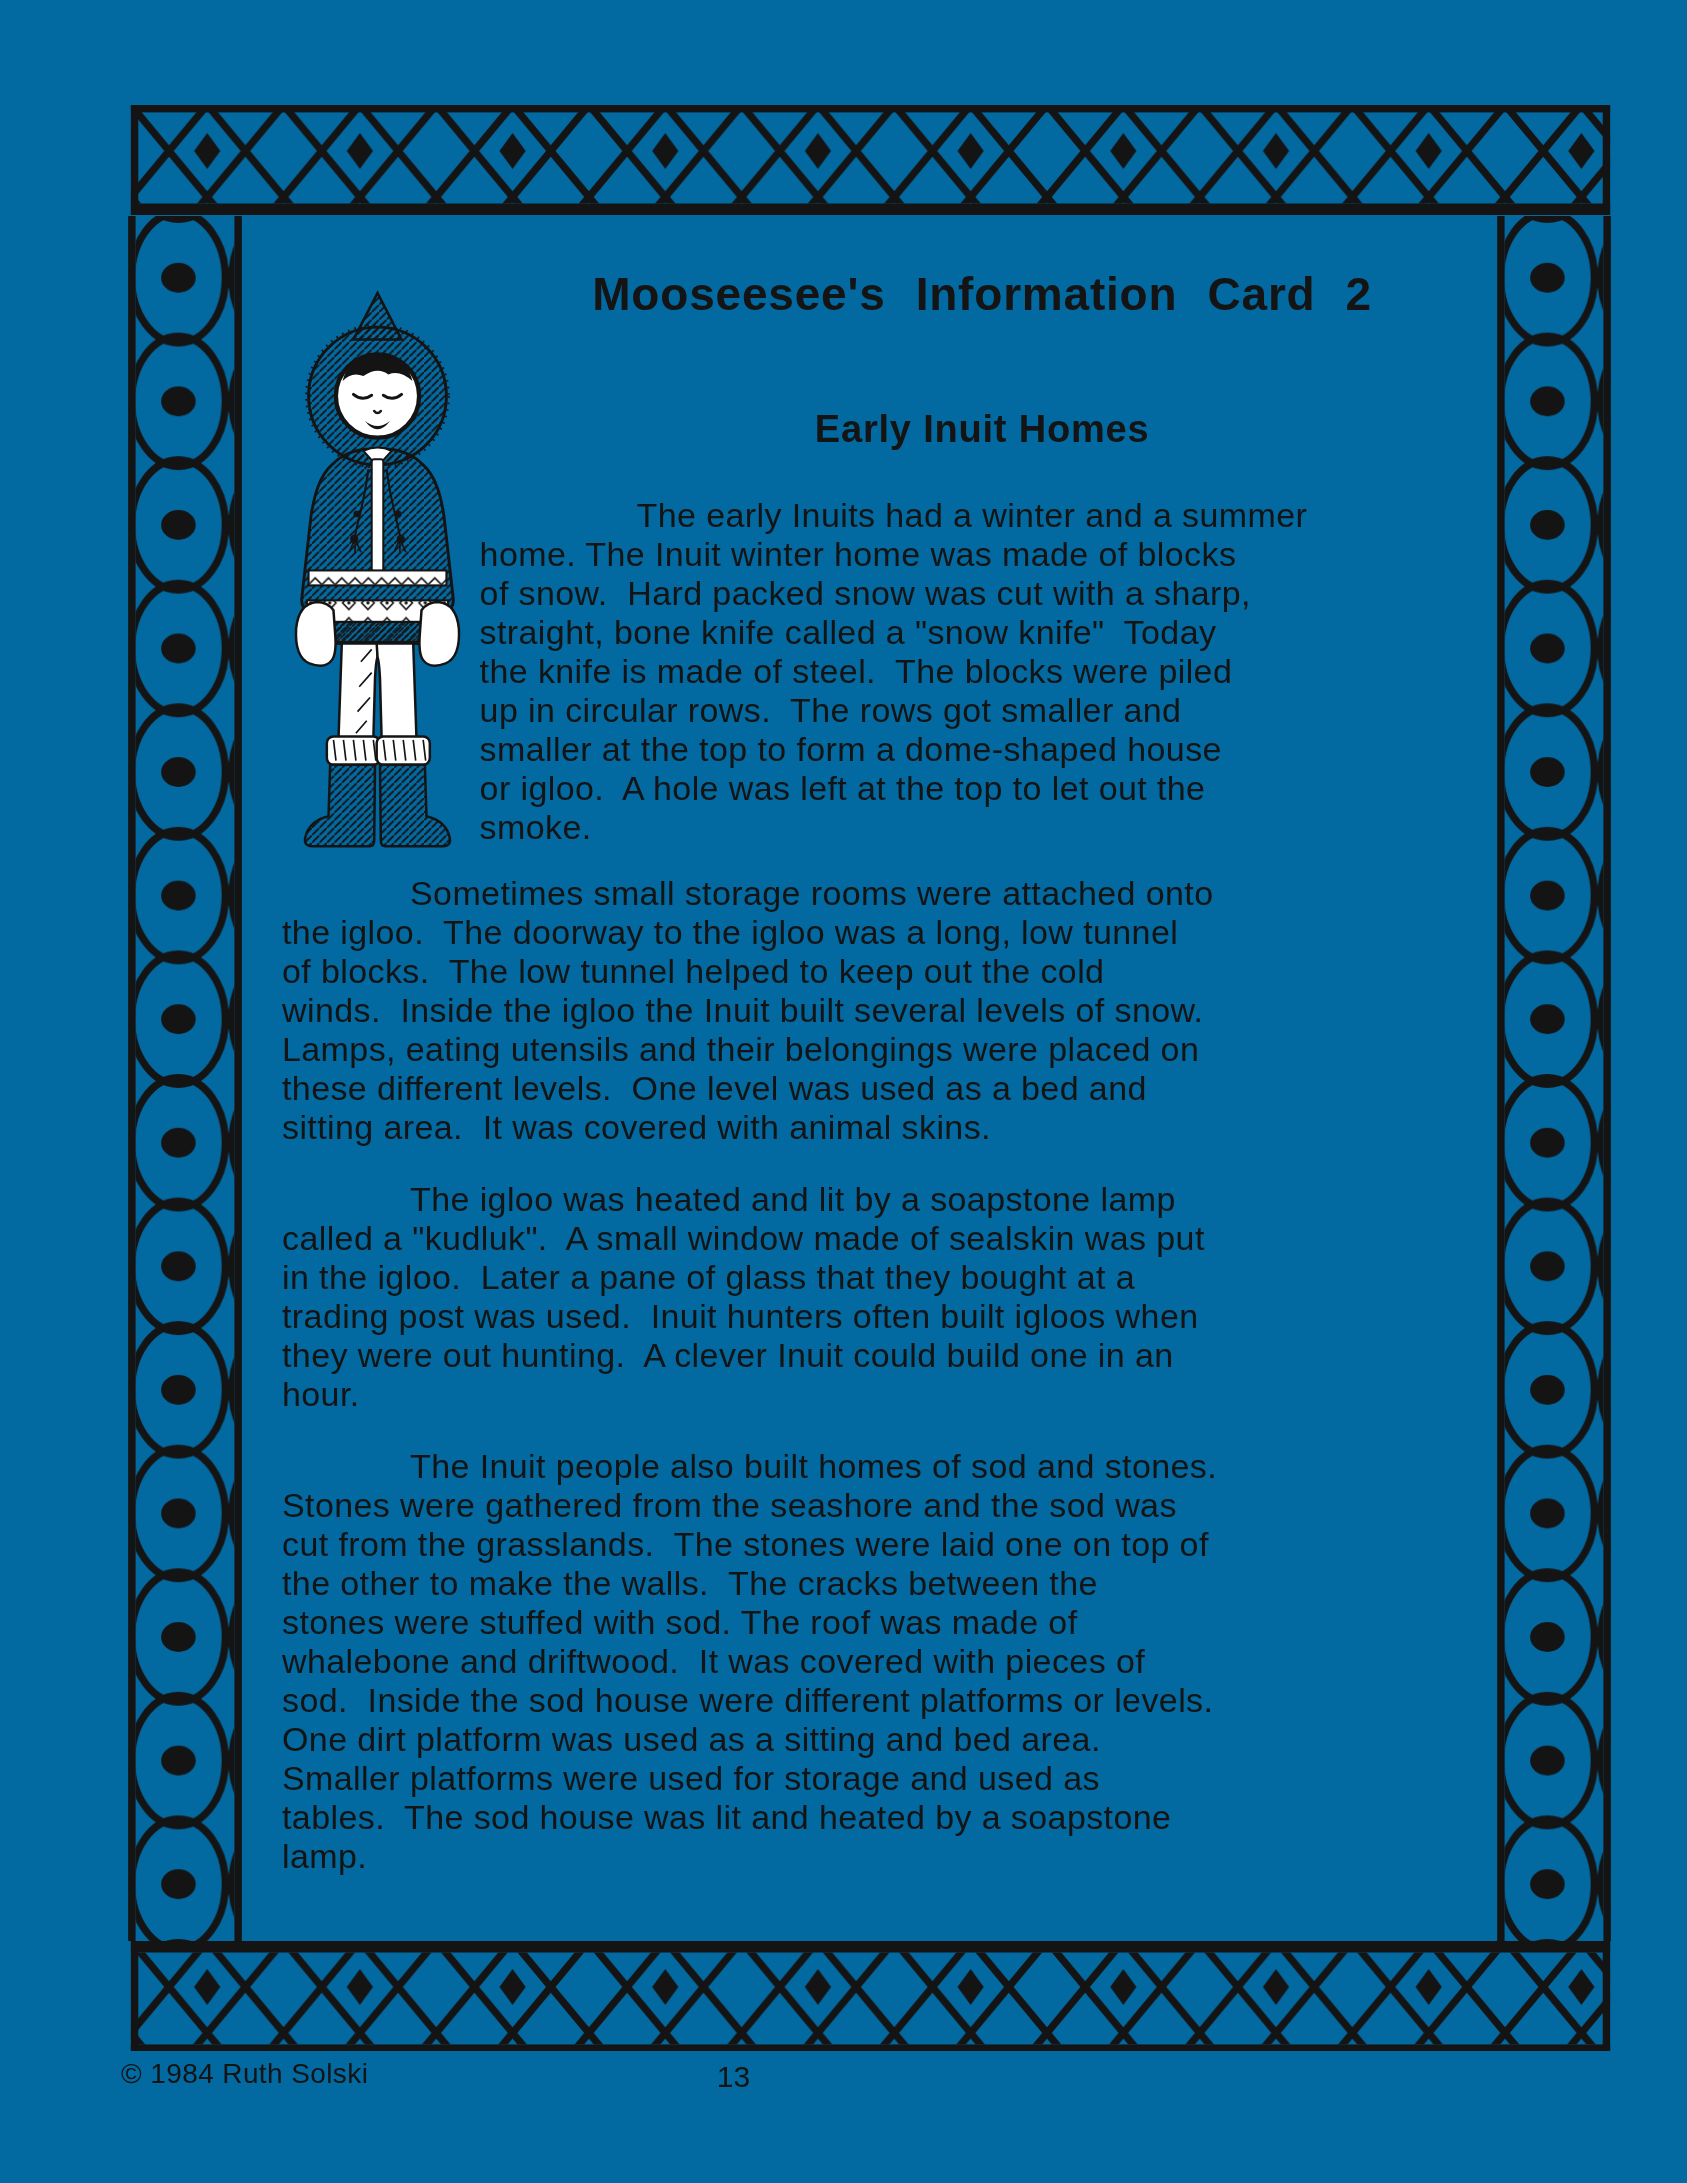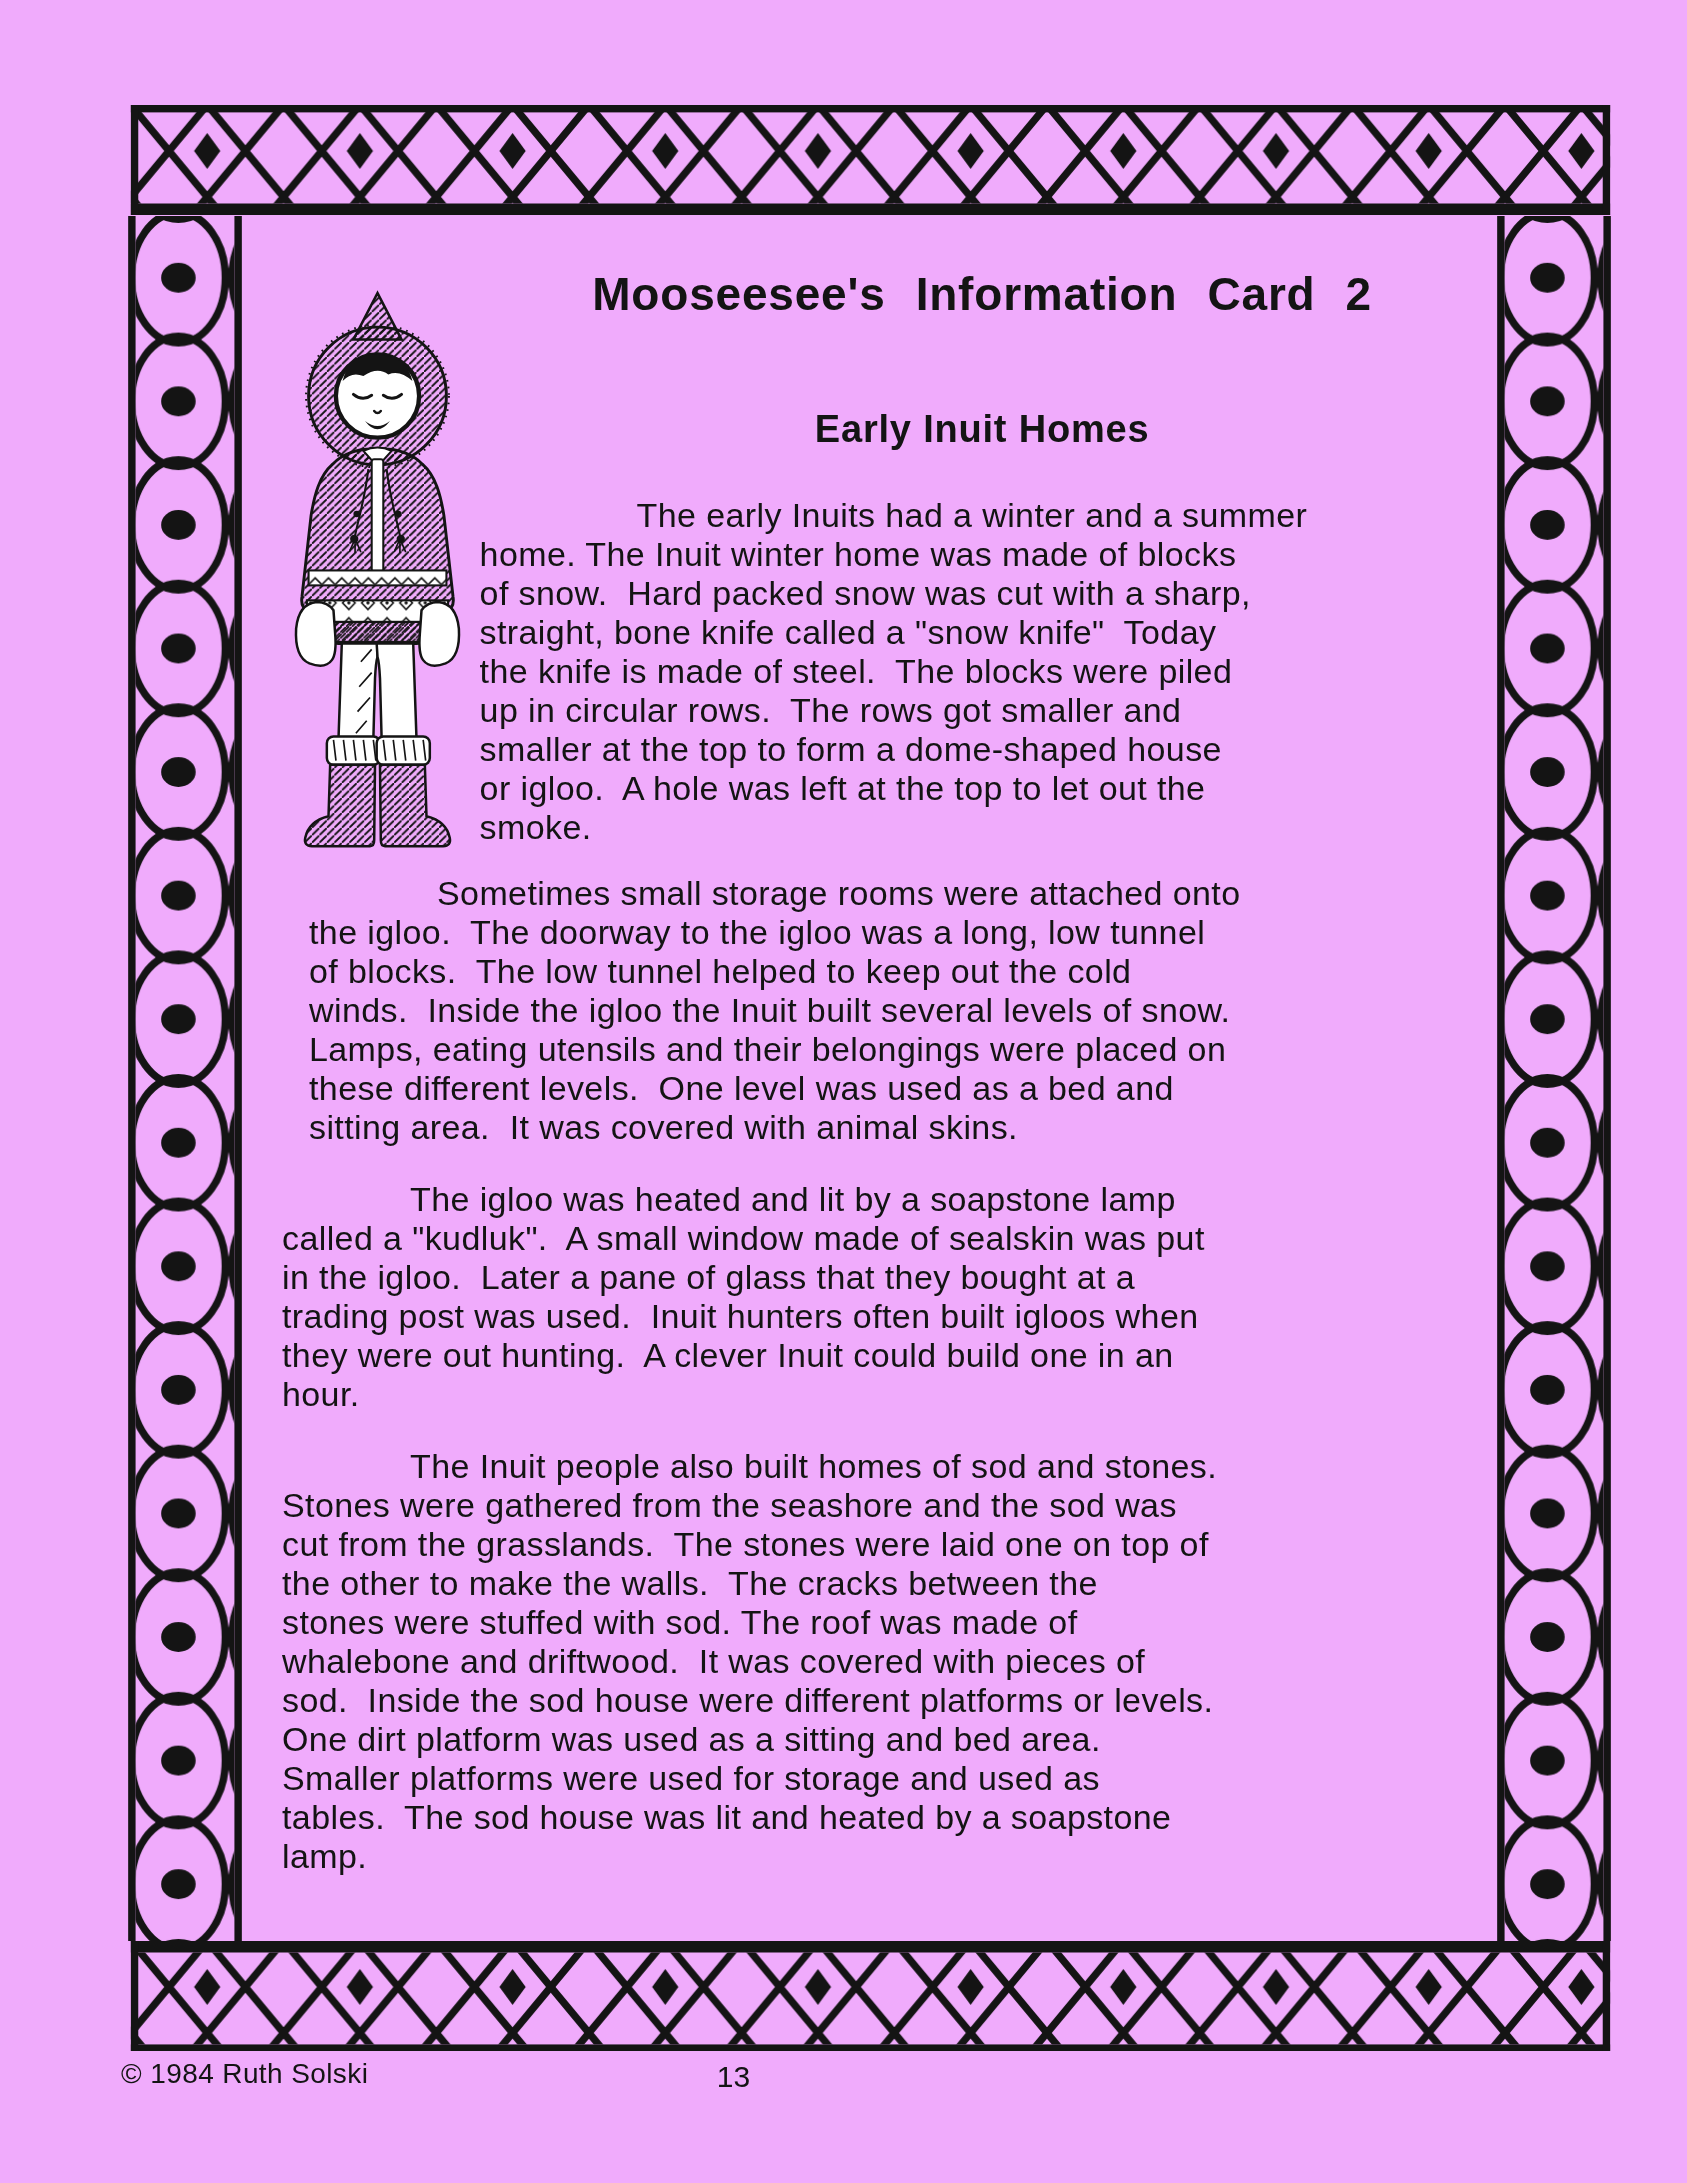--- a/index.html
+++ b/index.html
@@ -1,17 +1,17 @@
 <!DOCTYPE html>
 <html style="font-size:13px"><head>
 <meta charset="utf-8">
 <style>
   html,body { margin:0; padding:0; background:#f6f6f4; }
   .page {
-    position:relative; width:1687px; height:2183px; background:#f0abfc;
+    position:relative; width:1687px; height:2183px; background:#0369a1;
     font-family:"Liberation Sans", sans-serif; color:#141414; overflow:hidden;
   }
   svg { display:block; }
   .band { position:absolute; left:128px; width:1485px; height:110px; }
   .band.top { top:105px; }
   .band.bottom { top:1941px; }
   .col { position:absolute; top:216px; width:114px; height:1725px; }
   .col.left { left:128px; }
   .col.right { left:1497px; }
   .content {
@@ -25,21 +25,21 @@
   }
   .doc-subtitle {
     font-size:38px; line-height:43px; font-weight:bold; text-align:center;
     margin:87px 0 0 0; letter-spacing:0.8px;
   }
   .para {
     font-size:34px; line-height:39px; letter-spacing:0.4px;
     white-space:pre-wrap;
   }
   .para.p1 { margin-top:45px; text-indent:157px; }
-  .para.p2 { clear:left; margin-top:25px; text-indent:128px;margin-left:27px; }
+  .para.p2 { clear:left; margin-top:25px; text-indent:128px; }
   .para.p3 { margin-top:33px; text-indent:128px; }
   .para.p4 { margin-top:33px; text-indent:128px; }
   .footer-copyright { position:absolute; left:121px; top:2058px; font-size:28px; letter-spacing:0.4px; }
   .footer-page { position:absolute; left:0; top:2060px; width:1467px; text-align:center; font-size:30px; }
 </style>
 </head>
 <body>
 
 <div class="page">
 

